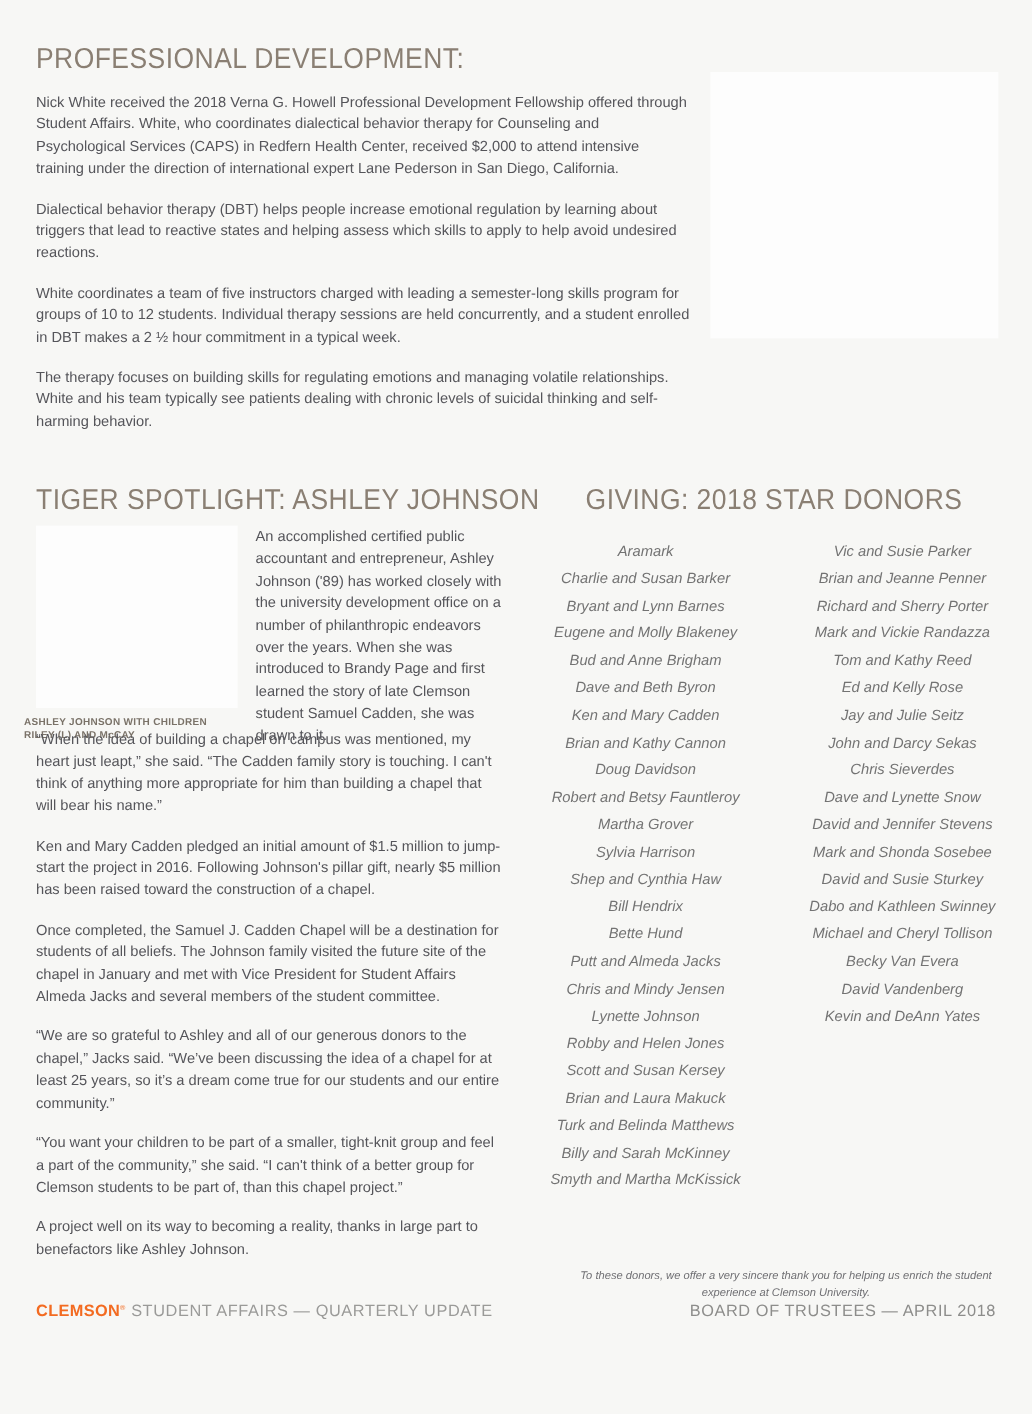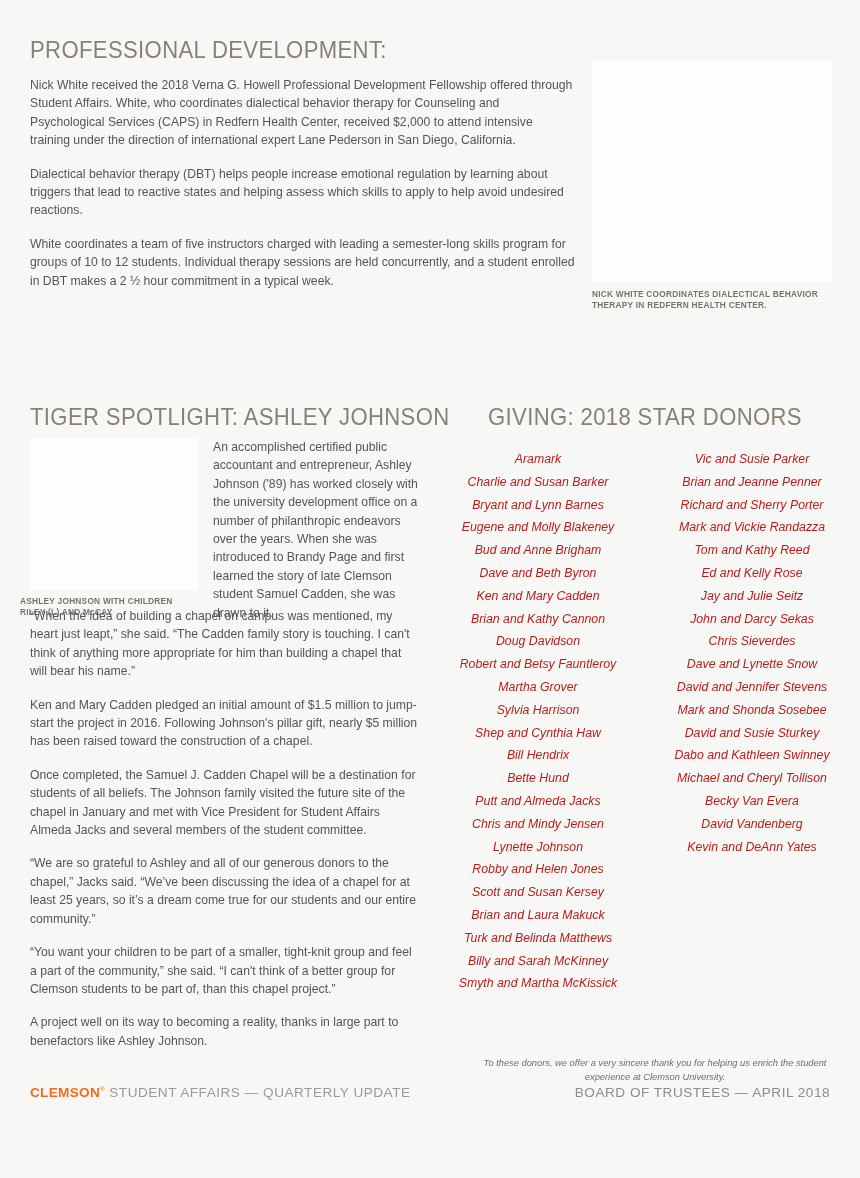--- a/index.html
+++ b/index.html
@@ -118,21 +118,21 @@
   .donor-col {
     flex: 1;
     display: flex;
     flex-direction: column;
   }
   .donor-name {
     font-style: italic;
     font-size: 12.3px;
     line-height: 22.8px;
     text-align: center;
-    color: #b91c1c;
+    color: #737373;
     white-space: nowrap;
   }
   #donor-note {
     position: absolute;
     left: 460px; top: 1021px;
     width: 390px;
     font-style: italic;
     font-size: 9.3px;
     line-height: 13.5px;
     text-align: center;
@@ -172,25 +172,25 @@
 <body>
 
 <div class="page">
 
   <h1 class="section-heading" id="pd-heading">PROFESSIONAL DEVELOPMENT:</h1>
 
   <div class="body-text" id="pd-body">
     <p>Nick White received the 2018 Verna G. Howell Professional Development Fellowship offered through Student Affairs. White, who coordinates dialectical behavior therapy for Counseling and Psychological Services (CAPS) in Redfern Health Center, received $2,000 to attend intensive training under the direction of international expert Lane Pederson in San Diego, California.</p>
     <p>Dialectical behavior therapy (DBT) helps people increase emotional regulation by learning about triggers that lead to reactive states and helping assess which skills to apply to help avoid undesired reactions.</p>
     <p>White coordinates a team of five instructors charged with leading a semester-long skills program for groups of 10 to 12 students. Individual therapy sessions are held concurrently, and a student enrolled in DBT makes a 2 ½ hour commitment in a typical week.</p>
+    <p>The therapy focuses on building skills for regulating emotions and managing volatile relationships. White and his team typically see patients dealing with chronic levels of suicidal thinking and self-harming behavior.</p>
   </div>
 
   <div class="photo" id="pd-photo"></div>
 
-  <div class="caption" id="pd-caption">NICK WHITE COORDINATES DIALECTICAL BEHAVIOR THERAPY IN REDFERN HEALTH CENTER.</div>
 
   <h1 class="section-heading" id="ts-heading">TIGER SPOTLIGHT: ASHLEY JOHNSON</h1>
 
   <div class="photo" id="ts-photo"></div>
 
   <div class="caption centered" id="ts-caption">
     <div>ASHLEY JOHNSON WITH CHILDREN</div>
     <div>RILEY (L) AND McCAY</div>
   </div>
 

